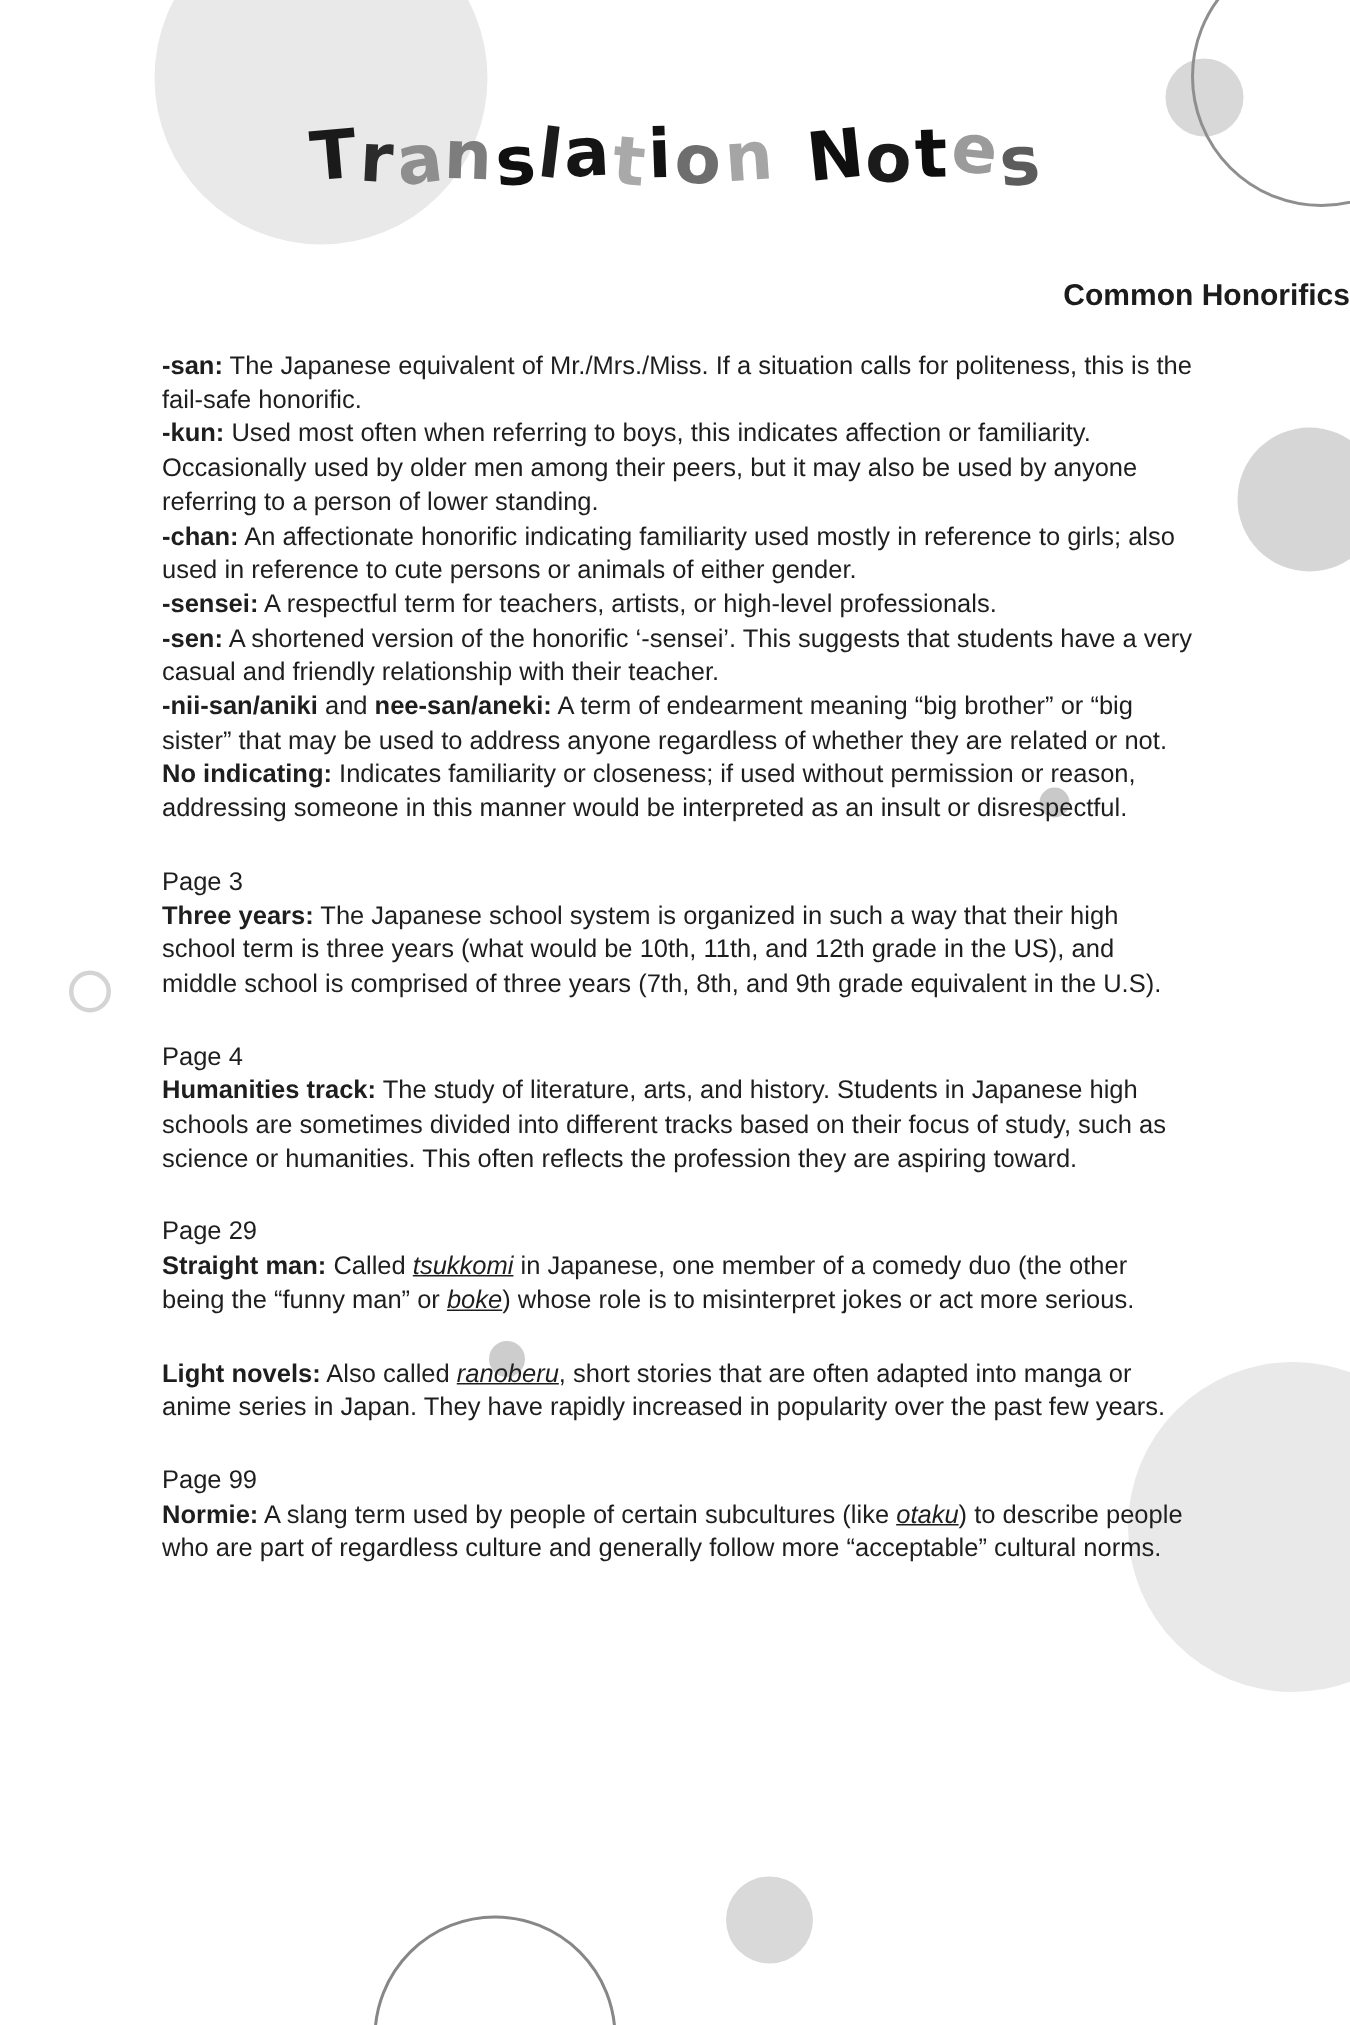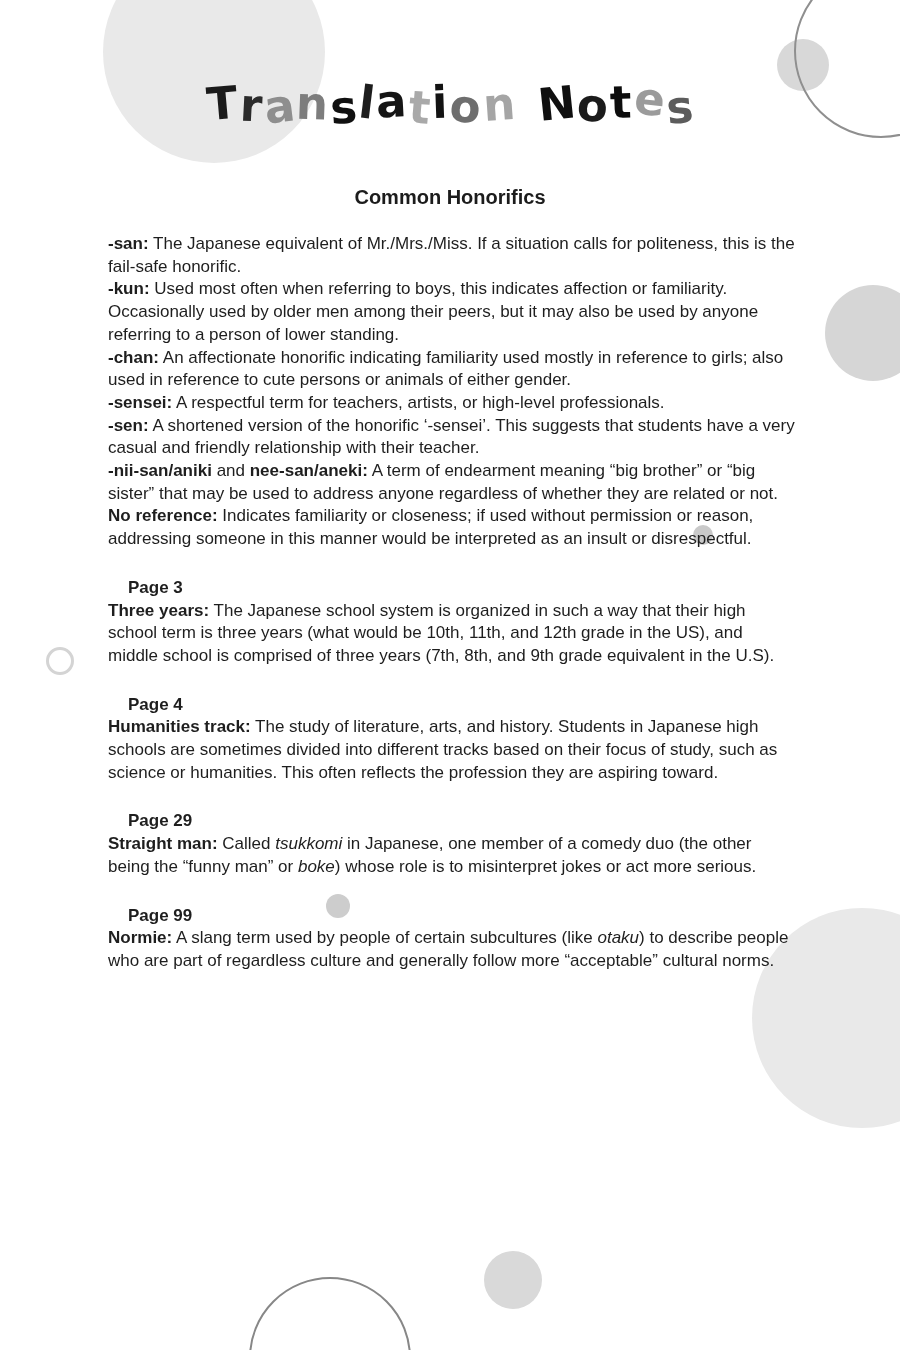--- a/index.html
+++ b/index.html
@@ -48,35 +48,35 @@
   .title-letter:nth-child(11) { transform: rotate(-4deg) translateY(1px); }
   .title-letter:nth-child(13) { transform: rotate(-6deg); margin-left: 6px; }
   .title-letter:nth-child(14) { transform: rotate(3deg)  translateY(2px); }
   .title-letter:nth-child(15) { transform: rotate(-2deg) translateY(-1px); }
   .title-letter:nth-child(16) { transform: rotate(6deg)  translateY(-4px); }
   .title-letter:nth-child(17) { transform: rotate(-5deg) translateY(4px); }
 
   
   .heading {
     position: absolute; left: 0; top: 186px; width: 100%;
-    text-align: center; z-index: 1;
+    text-align: right; z-index: 1;
     font-size: 20px; font-weight: bold; color: #1c1c1c;
   }
 
   
   .content {
     position: absolute; left: 108px; top: 233px; width: 688px; z-index: 1;
     font-size: 17px; line-height: 22.7px; color: #1e1e1e;
   }
   .entry { margin: 0; }
   .note-section { margin-top: 26px; }
-  .page-label { font-weight: bold; margin-left: 20px; }
+  .page-label { font-weight: normal; }
   .seg-bi { font-weight: bold; }
   .seg-b  { font-weight: bold; }
-  .seg-i  { font-style: italic; }
+  .seg-i  { font-style: italic; text-decoration: underline; }
 </style>
 </head>
 <body>
 
 <div class="page">
 
   <div class="decor decor-circle-top-left"></div>
   <div class="decor decor-circle-top-right-sm"></div>
   <div class="decor decor-ring-top-right"></div>
   <div class="decor decor-circle-right-mid"></div>
@@ -92,36 +92,37 @@
   <div class="heading">Common Honorifics</div>
 
   <div class="content">
     <div>
         <div class="entry"><span class="seg-bi">-san</span><span class="seg-b">:</span><span> The Japanese equivalent of Mr./Mrs./Miss. If a situation calls for politeness, this is the fail-safe honorific.</span></div>
         <div class="entry"><span class="seg-bi">-kun</span><span class="seg-b">:</span><span> Used most often when referring to boys, this indicates affection or familiarity. Occasionally used by older men among their peers, but it may also be used by anyone referring to a person of lower standing.</span></div>
         <div class="entry"><span class="seg-bi">-chan</span><span class="seg-b">:</span><span> An affectionate honorific indicating familiarity used mostly in reference to girls; also used in reference to cute persons or animals of either gender.</span></div>
         <div class="entry"><span class="seg-bi">-sensei</span><span class="seg-b">:</span><span> A respectful term for teachers, artists, or high-level professionals.</span></div>
         <div class="entry"><span class="seg-bi">-sen</span><span class="seg-b">:</span><span> A shortened version of the honorific ‘-sensei’. This suggests that students have a very casual and friendly relationship with their teacher.</span></div>
         <div class="entry"><span class="seg-bi">-nii-san/aniki</span><span> and </span><span class="seg-bi">nee-san/aneki</span><span class="seg-b">:</span><span> A term of endearment meaning “big brother” or “big sister” that may be used to address anyone regardless of whether they are related or not.</span></div>
-        <div class="entry"><span class="seg-b">No reference:</span><span> Indicates familiarity or closeness; if used without permission or reason, addressing someone in this manner would be interpreted as an insult or disrespectful.</span></div>
+        <div class="entry"><span class="seg-b">No indicating:</span><span> Indicates familiarity or closeness; if used without permission or reason, addressing someone in this manner would be interpreted as an insult or disrespectful.</span></div>
       </div>
     <div>
         <div class="note-section">
           <div class="page-label">Page 3</div>
           <div class="note-body"><span class="seg-b">Three years:</span><span> The Japanese school system is organized in such a way that their high school term is three years (what would be 10th, 11th, and 12th grade in the US), and middle school is comprised of three years (7th, 8th, and 9th grade equivalent in the U.S).</span></div>
         </div>
         <div class="note-section">
           <div class="page-label">Page 4</div>
           <div class="note-body"><span class="seg-b">Humanities track:</span><span> The study of literature, arts, and history. Students in Japanese high schools are sometimes divided into different tracks based on their focus of study, such as science or humanities. This often reflects the profession they are aspiring toward.</span></div>
         </div>
         <div class="note-section">
           <div class="page-label">Page 29</div>
           <div class="note-body"><span class="seg-b">Straight man:</span><span> Called </span><span class="seg-i">tsukkomi</span><span> in Japanese, one member of a comedy duo (the other being the “funny man” or </span><span class="seg-i">boke</span><span>) whose role is to misinterpret jokes or act more serious.</span></div>
         </div>
         <div class="note-section">
+          <div class="note-body"><span class="seg-b">Light novels:</span><span> Also called </span><span class="seg-i">ranoberu</span><span>, short stories that are often adapted into manga or anime series in Japan. They have rapidly increased in popularity over the past few years.</span></div>
         </div>
         <div class="note-section">
           <div class="page-label">Page 99</div>
           <div class="note-body"><span class="seg-b">Normie:</span><span> A slang term used by people of certain subcultures (like </span><span class="seg-i">otaku</span><span>) to describe people who are part of regardless culture and generally follow more “acceptable” cultural norms.</span></div>
         </div>
       </div>
   </div>
 
 </div>
 

